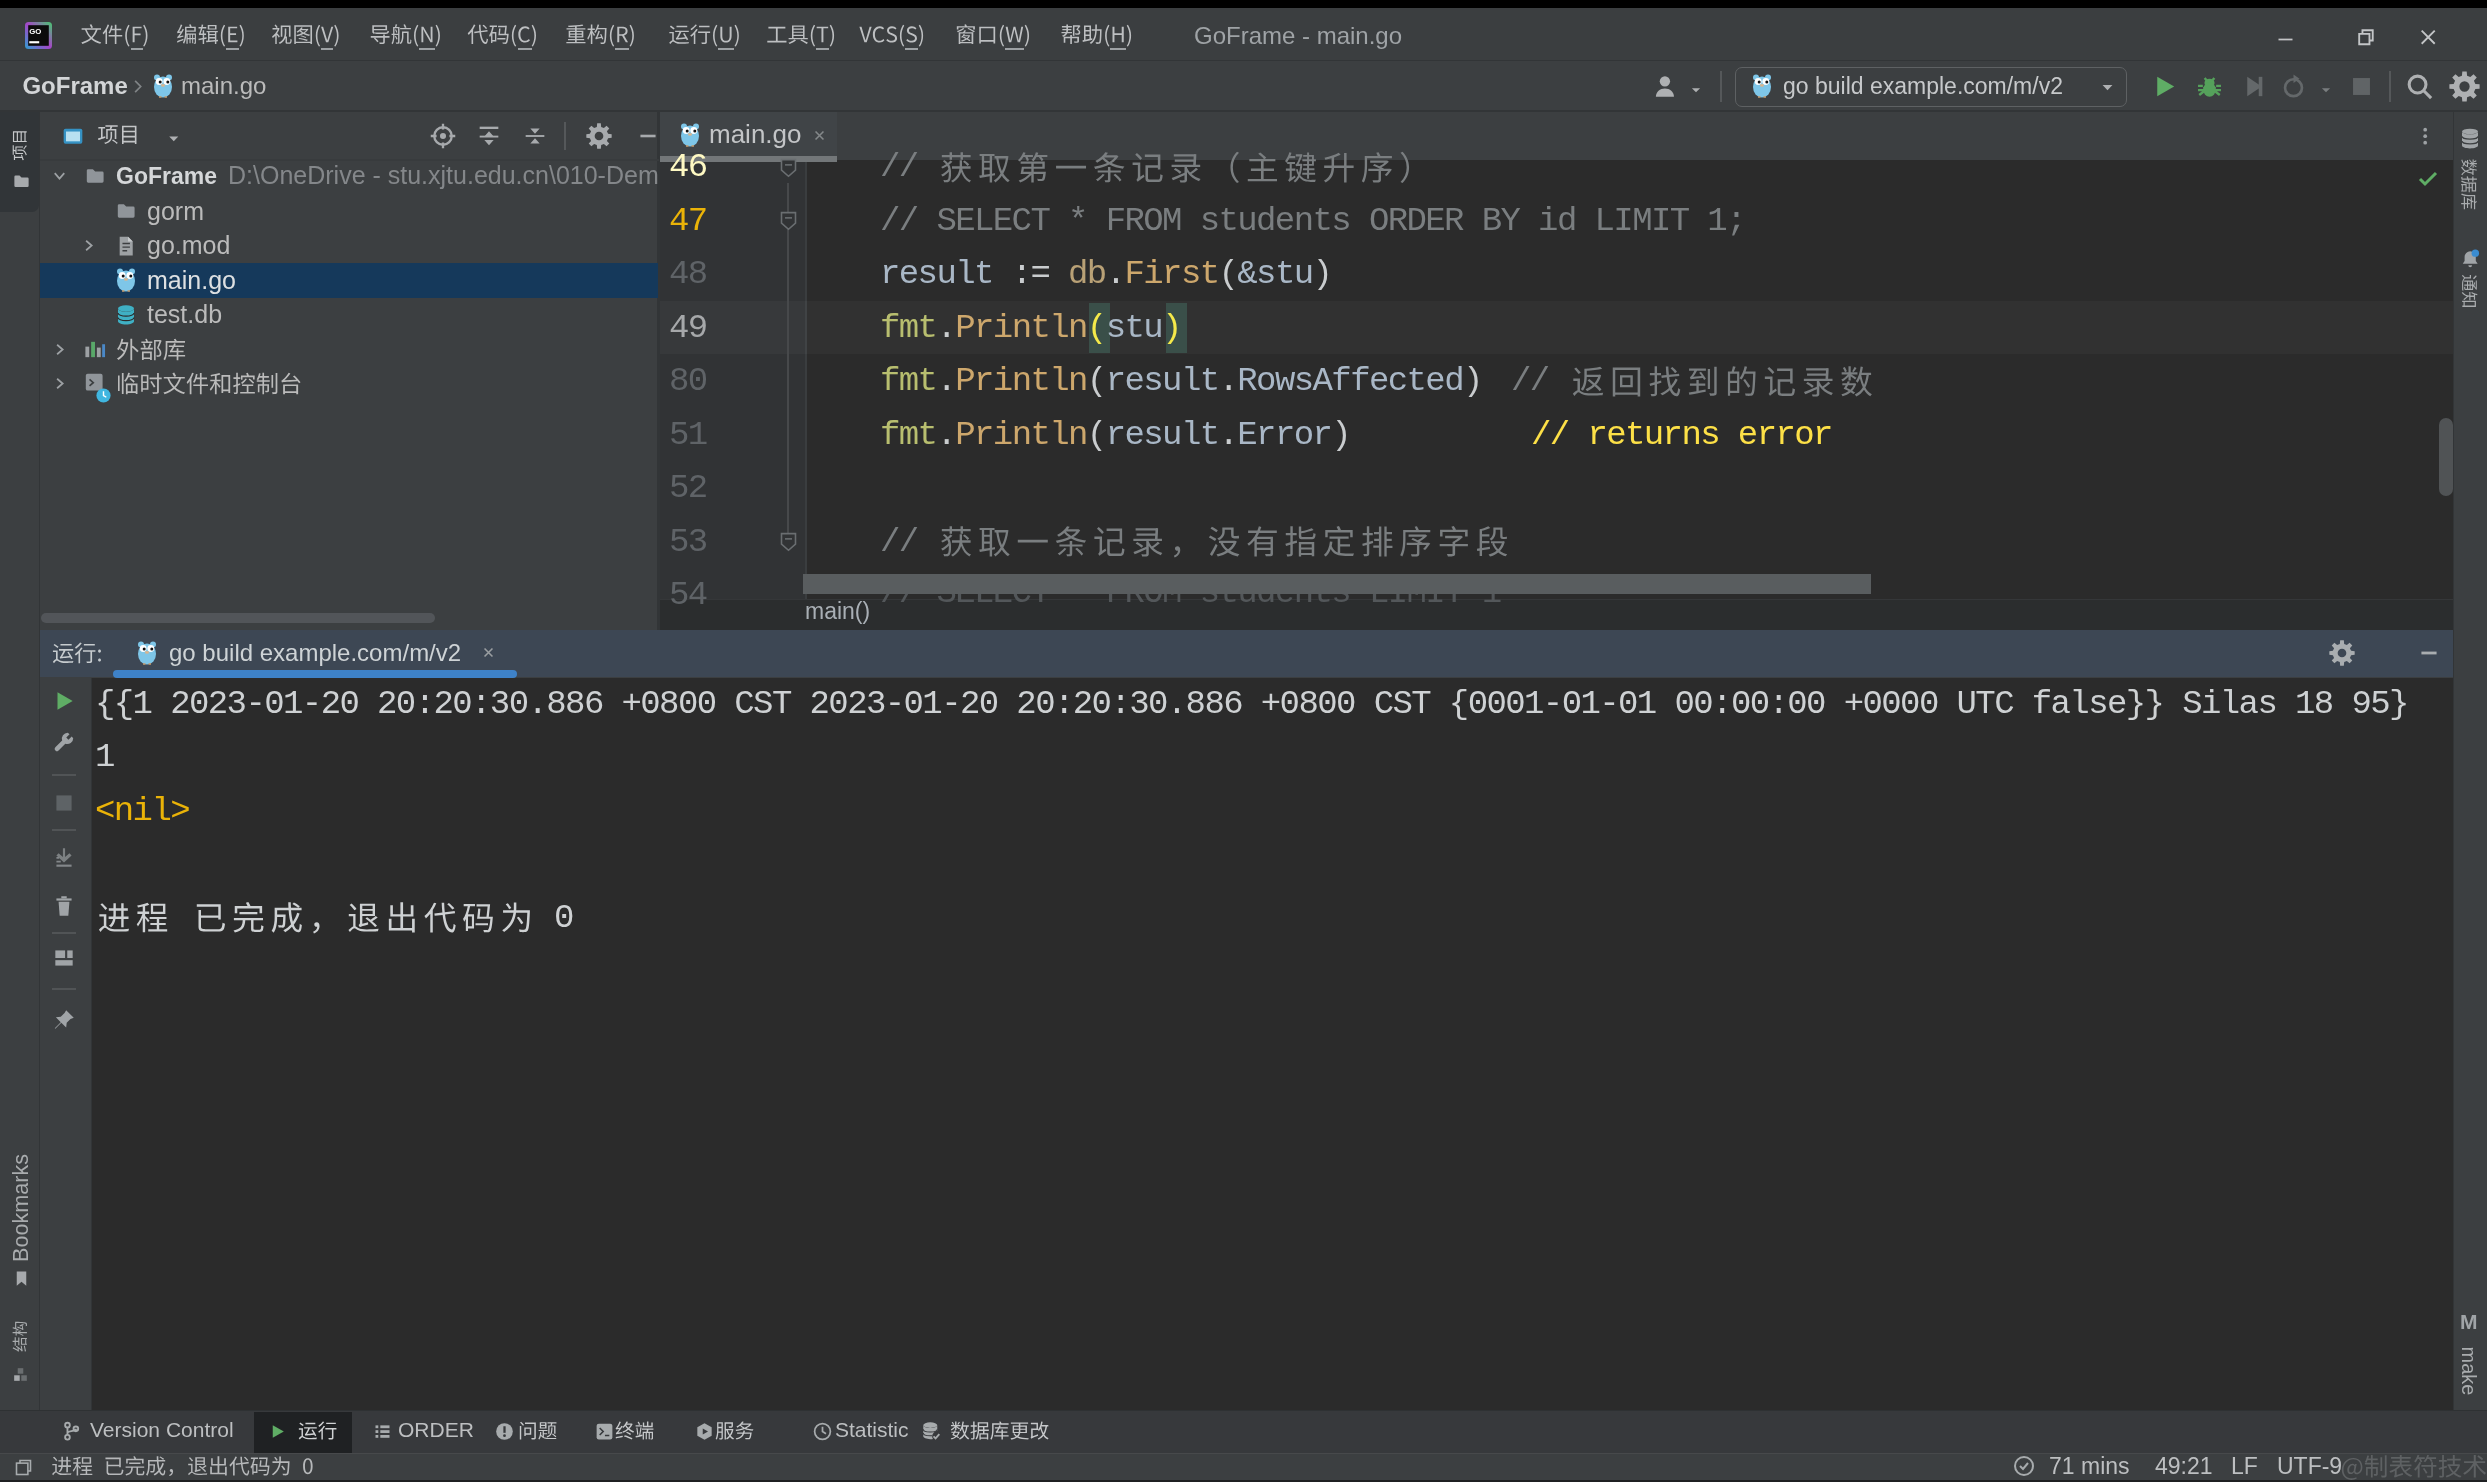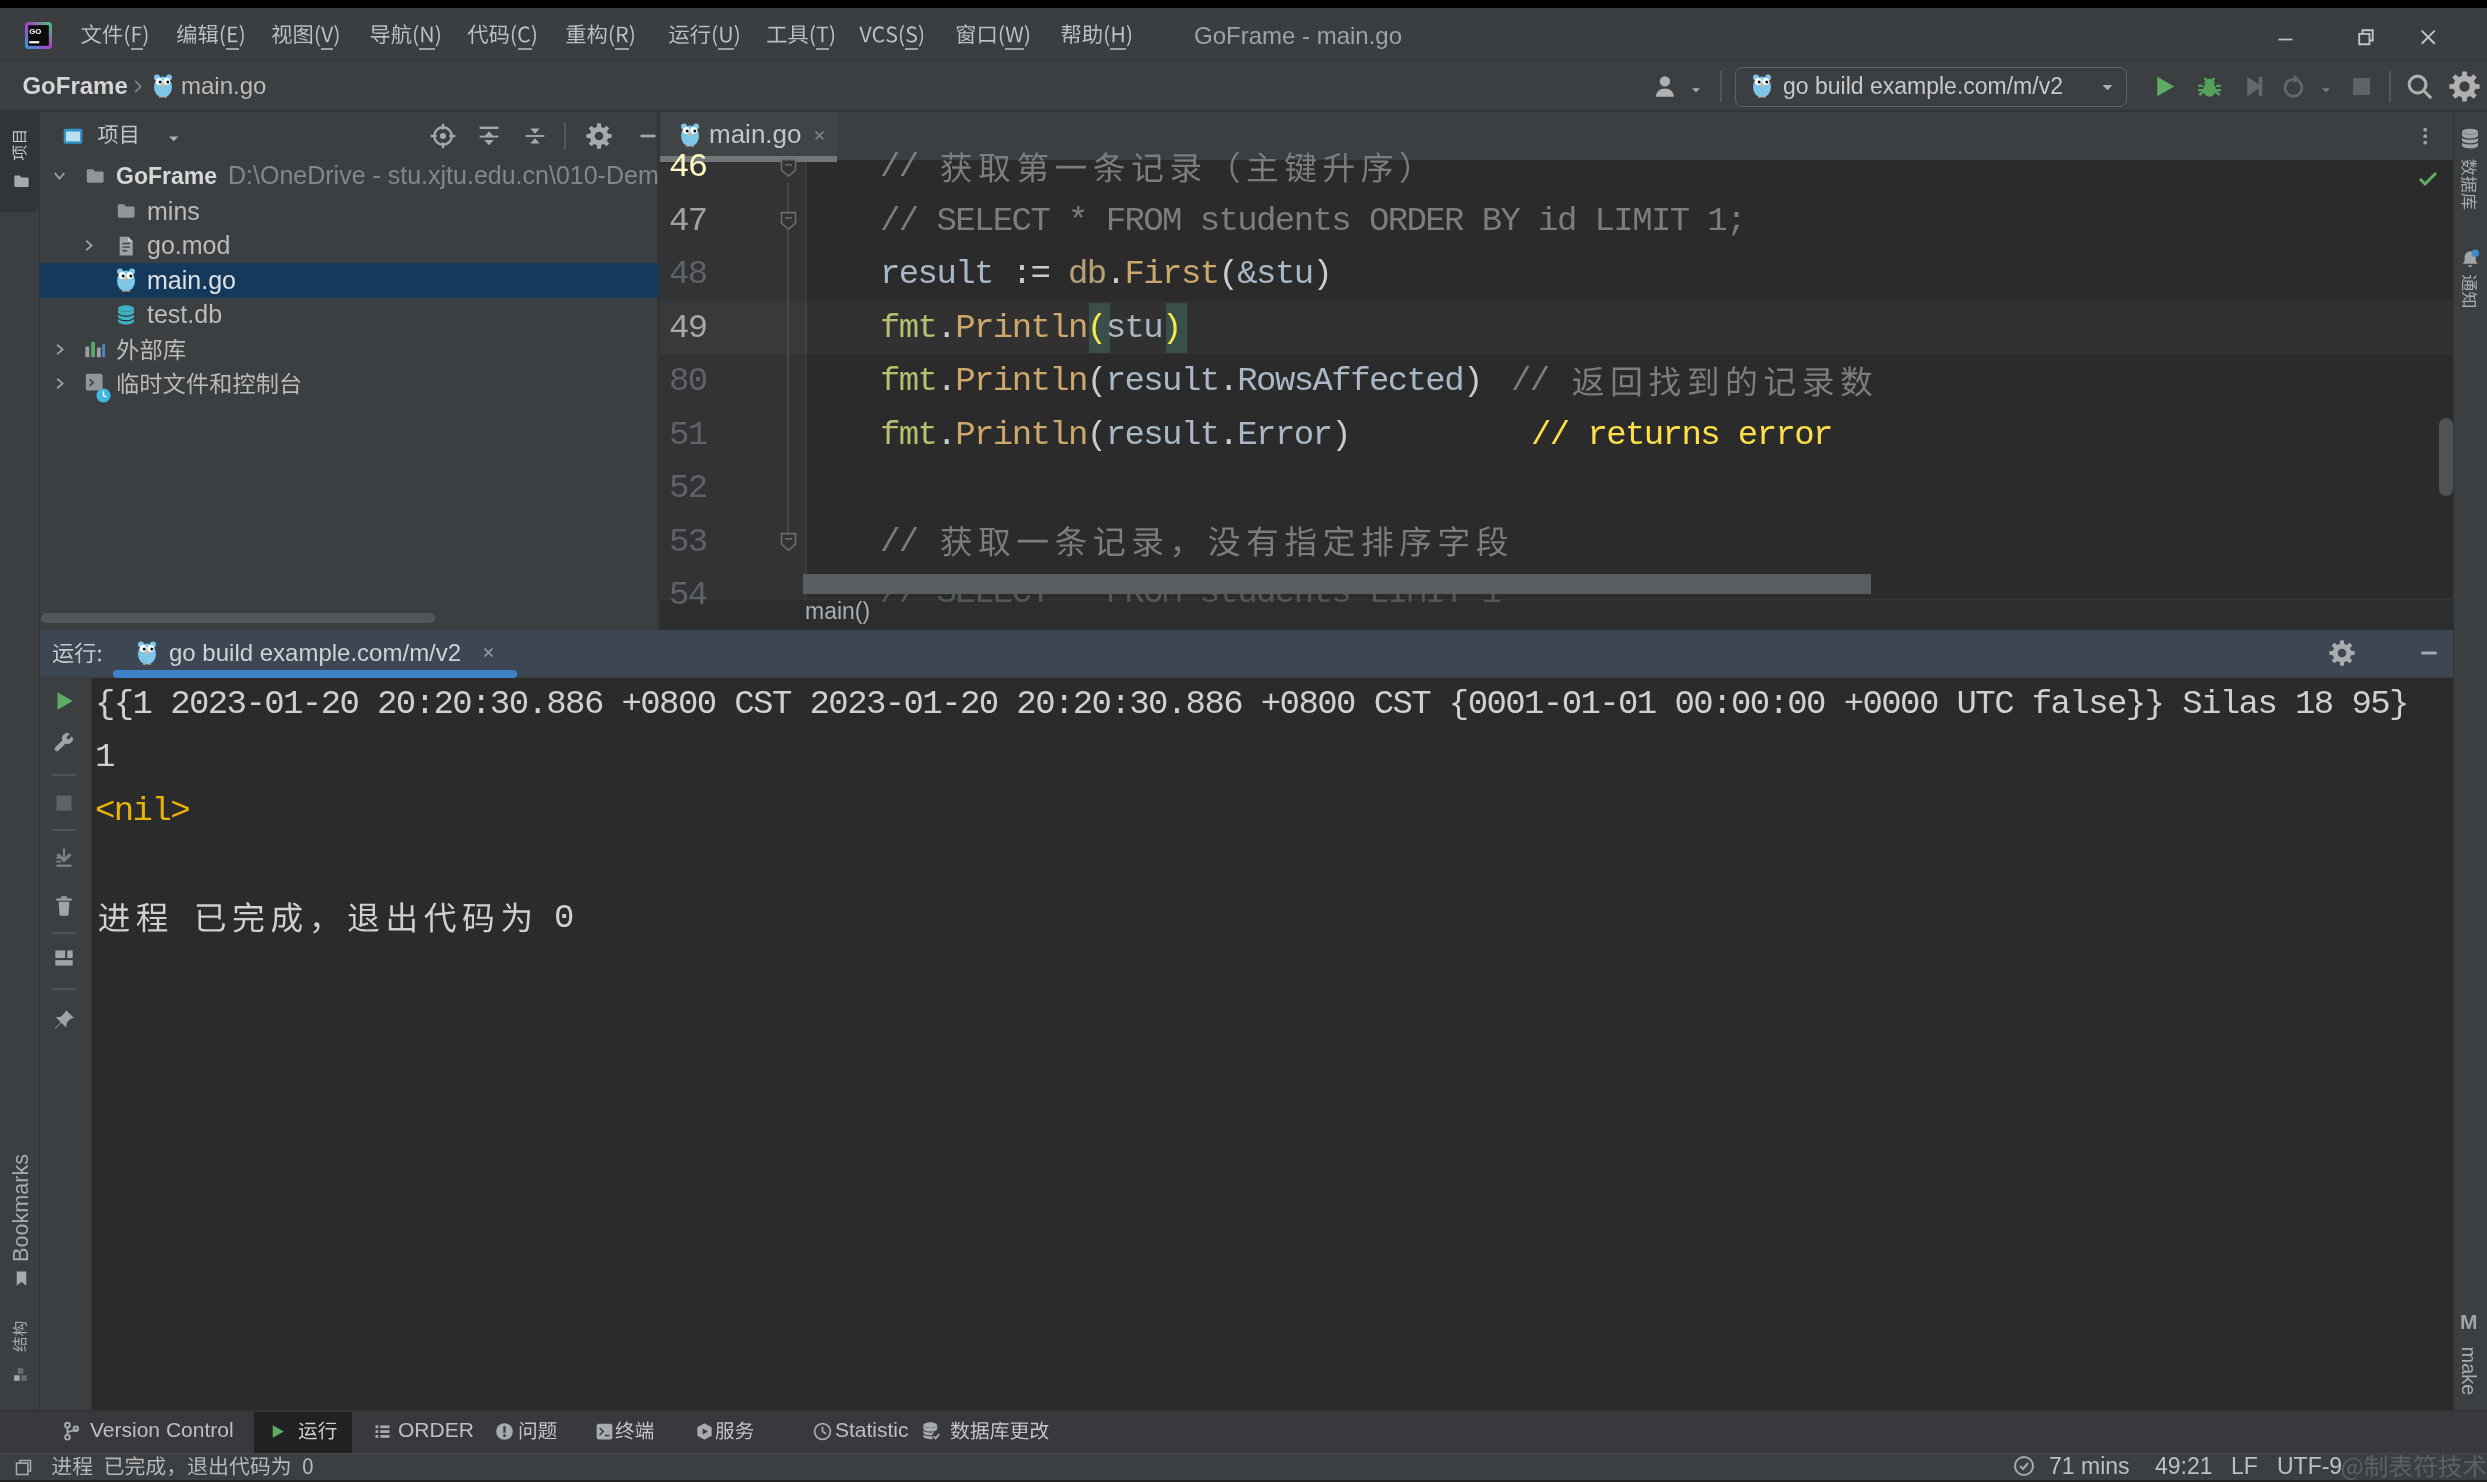--- a/index.html
+++ b/index.html
@@ -237,21 +237,21 @@
 <svg class="ab" style="left:84px;top:165px" width="22.4" height="22.4" viewBox="0 0 24 24">
     <path d="M3 6a1.5 1.5 0 011.5-1.5h5L12 7h7.5A1.5 1.5 0 0121 8.5v9a1.5 1.5 0 01-1.5 1.5h-15A1.5 1.5 0 013 17.5z" fill="#90959a"></path>
   </svg>
 <span class="ab " style="left:116px;top:159px;font-family:&quot;Liberation Sans&quot;,monospace;font-size:23px;color:#d5d7d9;font-weight:700;line-height:34px;white-space:pre;">GoFrame</span>
 <div class="ab" style="left:228px;top:160px;width:430px;height:33px;overflow:hidden">
 <span class="ab " style="left:0px;top:-3px;font-family:&quot;Liberation Sans&quot;,monospace;font-size:25px;color:#84878a;font-weight:400;line-height:36px;white-space:pre;">D:\OneDrive - stu.xjtu.edu.cn\010-Demo</span>
 </div>
 <svg class="ab" style="left:115px;top:200px" width="22.4" height="22.4" viewBox="0 0 24 24">
     <path d="M3 6a1.5 1.5 0 011.5-1.5h5L12 7h7.5A1.5 1.5 0 0121 8.5v9a1.5 1.5 0 01-1.5 1.5h-15A1.5 1.5 0 013 17.5z" fill="#90959a"></path>
   </svg>
-<span class="ab " style="left:147px;top:193px;font-family:&quot;Liberation Sans&quot;,monospace;font-size:25px;color:#bbbbbb;font-weight:400;line-height:36px;white-space:pre;">mins</span>
+<span class="ab " style="left:147px;top:193px;font-family:&quot;Liberation Sans&quot;,monospace;font-size:25px;color:#bbbbbb;font-weight:400;line-height:36px;white-space:pre;">gorm</span>
 <svg class="ab" style="left:79px;top:236px" width="19" height="19" viewBox="0 0 24 24">
     <path d="M9 6l7 6-7 6" stroke="#9da1a4" stroke-width="2.2" fill="none"></path>
   </svg>
 <svg class="ab" style="left:115px;top:235px" width="22.4" height="22.4" viewBox="0 0 24 24">
     <g>
       <path d="M5 2h9l5 5v15H5z" fill="#9da1a4"></path>
       <path d="M14 2l5 5h-5z" fill="#c8cbcd"></path>
       <path d="M8 9h8M8 13h8M8 17h5" stroke="#3c3f41" stroke-width="1.6"></path>
     </g>
   </svg>
@@ -330,21 +330,21 @@
       <circle cx="12" cy="5" r="2"></circle>
       <circle cx="12" cy="12" r="2"></circle>
       <circle cx="12" cy="19" r="2"></circle>
     </g>
   </svg>
 <svg class="ab" style="left:2416px;top:166px" width="24" height="24" viewBox="0 0 24 24">
     <path d="M4 13l5 5L20 7" stroke="#5fad65" stroke-width="3" fill="none"></path>
   </svg>
 <div class="ab" style="left:660px;top:301px;width:1827px;height:53px;background:rgba(255,255,255,0.03)"></div>
 <span class="ab" style="left:669px;top:142px;font-family:&quot;Liberation Mono&quot;,monospace;font-size:34px;letter-spacing:-1.6px;line-height:50px;white-space:pre"><i style="color:#fef9c3">46</i></span>
-<span class="ab" style="left:669px;top:196px;font-family:&quot;Liberation Mono&quot;,monospace;font-size:34px;letter-spacing:-1.6px;line-height:50px;white-space:pre"><i style="color:#a3a3a3">47</i></span>
+<span class="ab" style="left:669px;top:196px;font-family:&quot;Liberation Mono&quot;,monospace;font-size:34px;letter-spacing:-1.6px;line-height:50px;white-space:pre"><i style="color:#eab308">47</i></span>
 <span class="ab" style="left:669px;top:249px;font-family:&quot;Liberation Mono&quot;,monospace;font-size:34px;letter-spacing:-1.6px;line-height:50px;white-space:pre"><i style="color:#5f6367">48</i></span>
 <span class="ab" style="left:669px;top:303px;font-family:&quot;Liberation Mono&quot;,monospace;font-size:34px;letter-spacing:-1.6px;line-height:50px;white-space:pre"><i style="color:#a6a8aa">49</i></span>
 <span class="ab" style="left:669px;top:356px;font-family:&quot;Liberation Mono&quot;,monospace;font-size:34px;letter-spacing:-1.6px;line-height:50px;white-space:pre"><i style="color:#5f6367">80</i></span>
 <span class="ab" style="left:669px;top:410px;font-family:&quot;Liberation Mono&quot;,monospace;font-size:34px;letter-spacing:-1.6px;line-height:50px;white-space:pre"><i style="color:#5f6367">51</i></span>
 <span class="ab" style="left:669px;top:463px;font-family:&quot;Liberation Mono&quot;,monospace;font-size:34px;letter-spacing:-1.6px;line-height:50px;white-space:pre"><i style="color:#5f6367">52</i></span>
 <span class="ab" style="left:669px;top:517px;font-family:&quot;Liberation Mono&quot;,monospace;font-size:34px;letter-spacing:-1.6px;line-height:50px;white-space:pre"><i style="color:#5f6367">53</i></span>
 <span class="ab" style="left:669px;top:570px;font-family:&quot;Liberation Mono&quot;,monospace;font-size:34px;letter-spacing:-1.6px;line-height:50px;white-space:pre"><i style="color:#5f6367">54</i></span>
 <div class="ab" style="left:787px;top:183px;width:1.7px;height:366px;background:#47494b"></div>
 <svg class="ab" style="left:778px;top:157px" width="21" height="21" viewBox="0 0 24 24">
     <path d="M4 3h16v12l-8 7-8-7z" fill="#313335" stroke="#6a6e71" stroke-width="1.8"></path>

